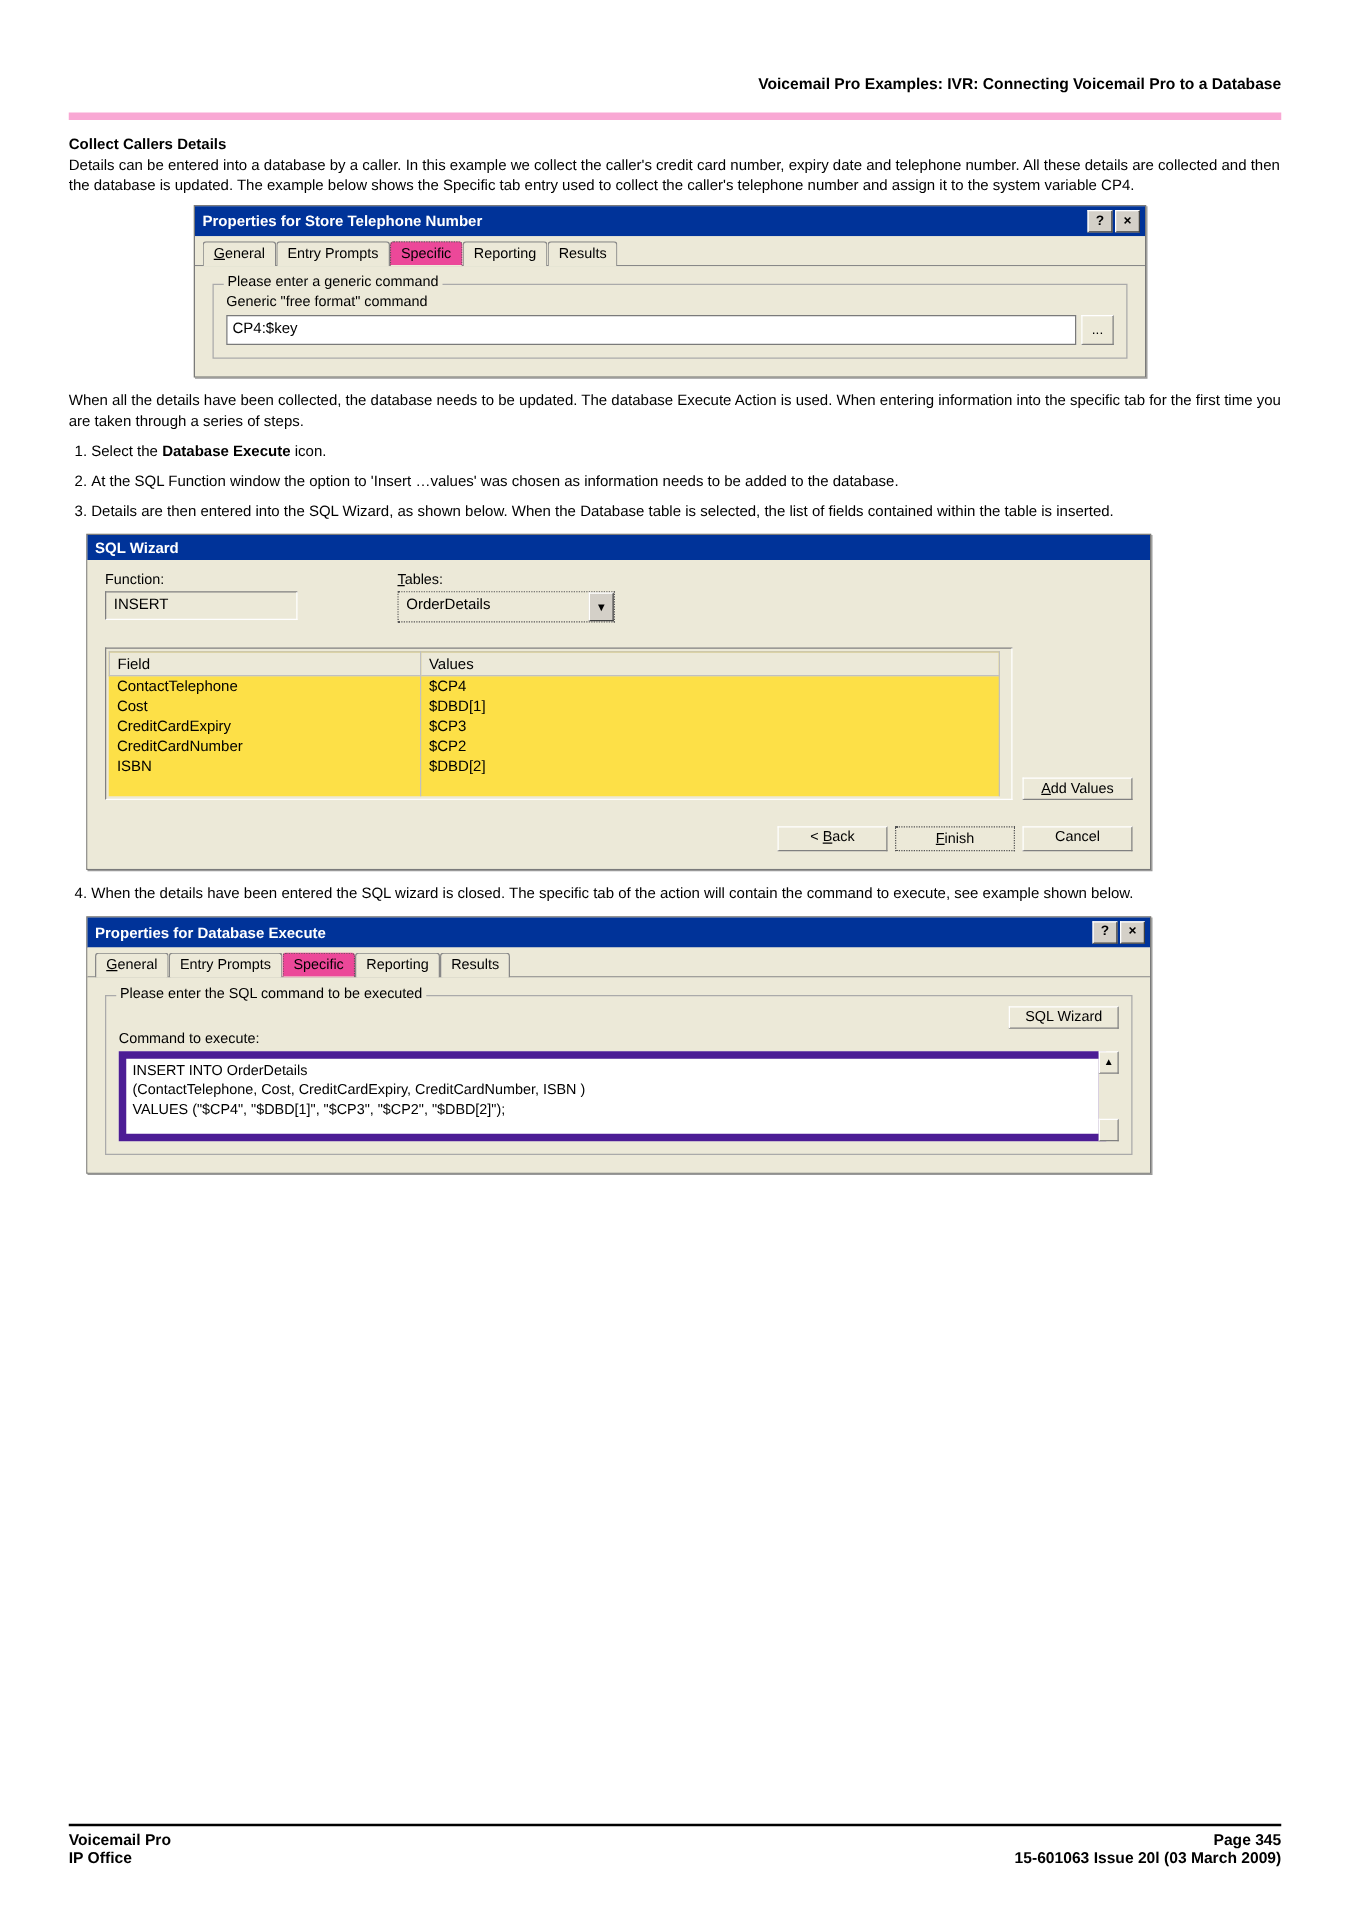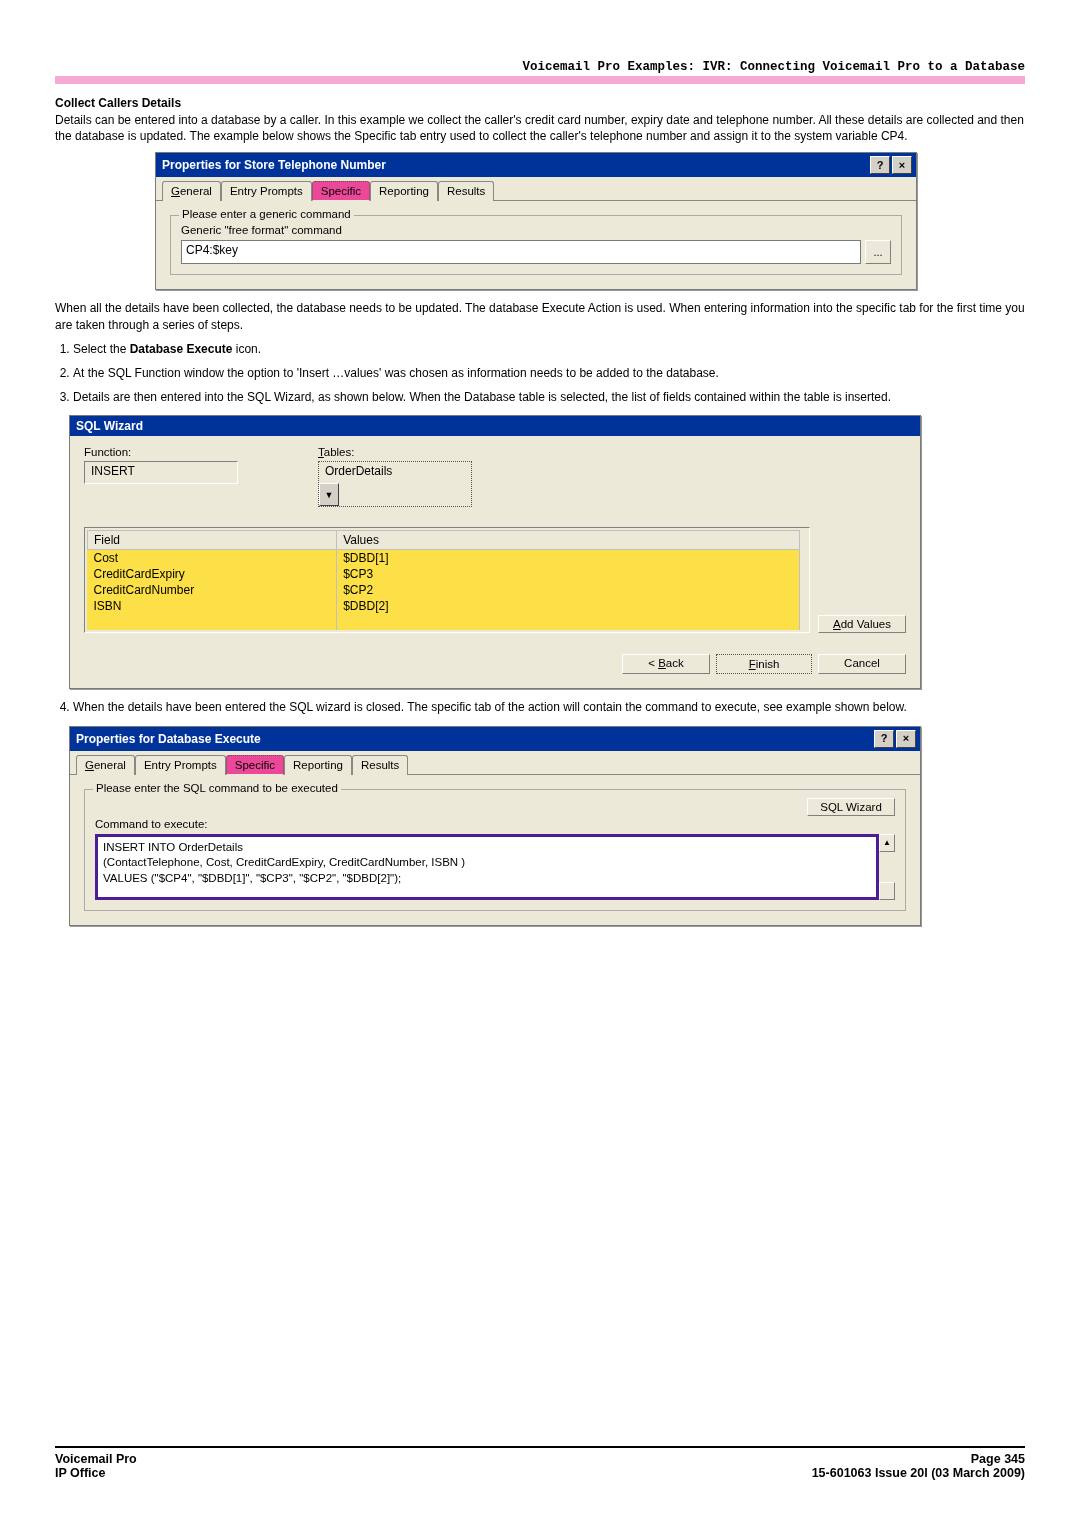--- a/index.html
+++ b/index.html
@@ -6,24 +6,23 @@
     font-family: Verdana, Arial, sans-serif;
     font-size: 12px;
     color: #000;
     background: #fff;
     margin: 0;
     padding: 60px 55px 40px 55px;
     width: 1080px;
     box-sizing: border-box;
   }
   .header-bar {
-    border-bottom: 8px solid #f9a8d4;
-    padding-bottom: 2px;
+    border-bottom: 6px solid #f9a8d4;
+    padding-bottom: 16px;
     margin-bottom: 12px;
-    font-family: Liberation Mono, monospace;
   }
   .header-text {
     text-align: right;
     font-weight: bold;
     font-size: 12.5px;
   }
   .section-title {
     font-weight: bold;
     margin-bottom: 2px;
   }
@@ -169,21 +168,20 @@
     border-right-color:#fff;
     border-bottom-color:#fff;
     padding:2px 6px;
     width: 140px;
     font-size:12px;
     height:17px;
   }
   .combo {
     display:flex;
     border:1px dotted #555;
-    flex-direction:column;
   }
   .combo .ro-box{ border: none; width: 140px;}
   .combo-btn {
     width:18px;height:21px;background:#d4d0c8;
     border:1px solid #fff;border-right-color:#404040;border-bottom-color:#404040;
     display:flex;align-items:center;justify-content:center;font-size:9px;
   }
   .grid-wrap {
     border:1px solid #808080;
     border-right-color:#fff;border-bottom-color:#fff;
@@ -216,21 +214,21 @@
     font-size:11.5px;
     min-width:70px;
     text-align:center;
   }
   .btn.dotted { border:1px dotted #555; padding:3px 12px;}
   .btn-row {
     display:flex; gap:6px; justify-content:flex-end; margin-top:21px;
   }
   .cmd-textarea {
     background:#fff;
-    border:3px solid #4c1d95;
+    border:6px solid #4c1d95;
     padding:3px 5px;
     font-size:11.5px;
     line-height:1.35;
     height:54px;
     width: 96%;
     white-space: pre-line;
     overflow:hidden;
     position:relative;
   }
   .scroll-thumb{
@@ -314,20 +312,24 @@
     </div>
     <div style="display:flex;gap:8px;align-items:flex-end;">
       <div class="grid-wrap" style="flex:1">
         <table class="grid">
           <tbody>
               <tr>
                 <th style="width:35%">Field</th>
                 <th>Values</th>
               </tr>
           <tr>
+                <td>ContactTelephone</td>
+                <td>$CP4</td>
+              </tr>
+          <tr>
                 <td>Cost</td>
                 <td>$DBD[1]</td>
               </tr>
           <tr>
                 <td>CreditCardExpiry</td>
                 <td>$CP3</td>
               </tr>
           <tr>
                 <td>CreditCardNumber</td>
                 <td>$CP2</td>

